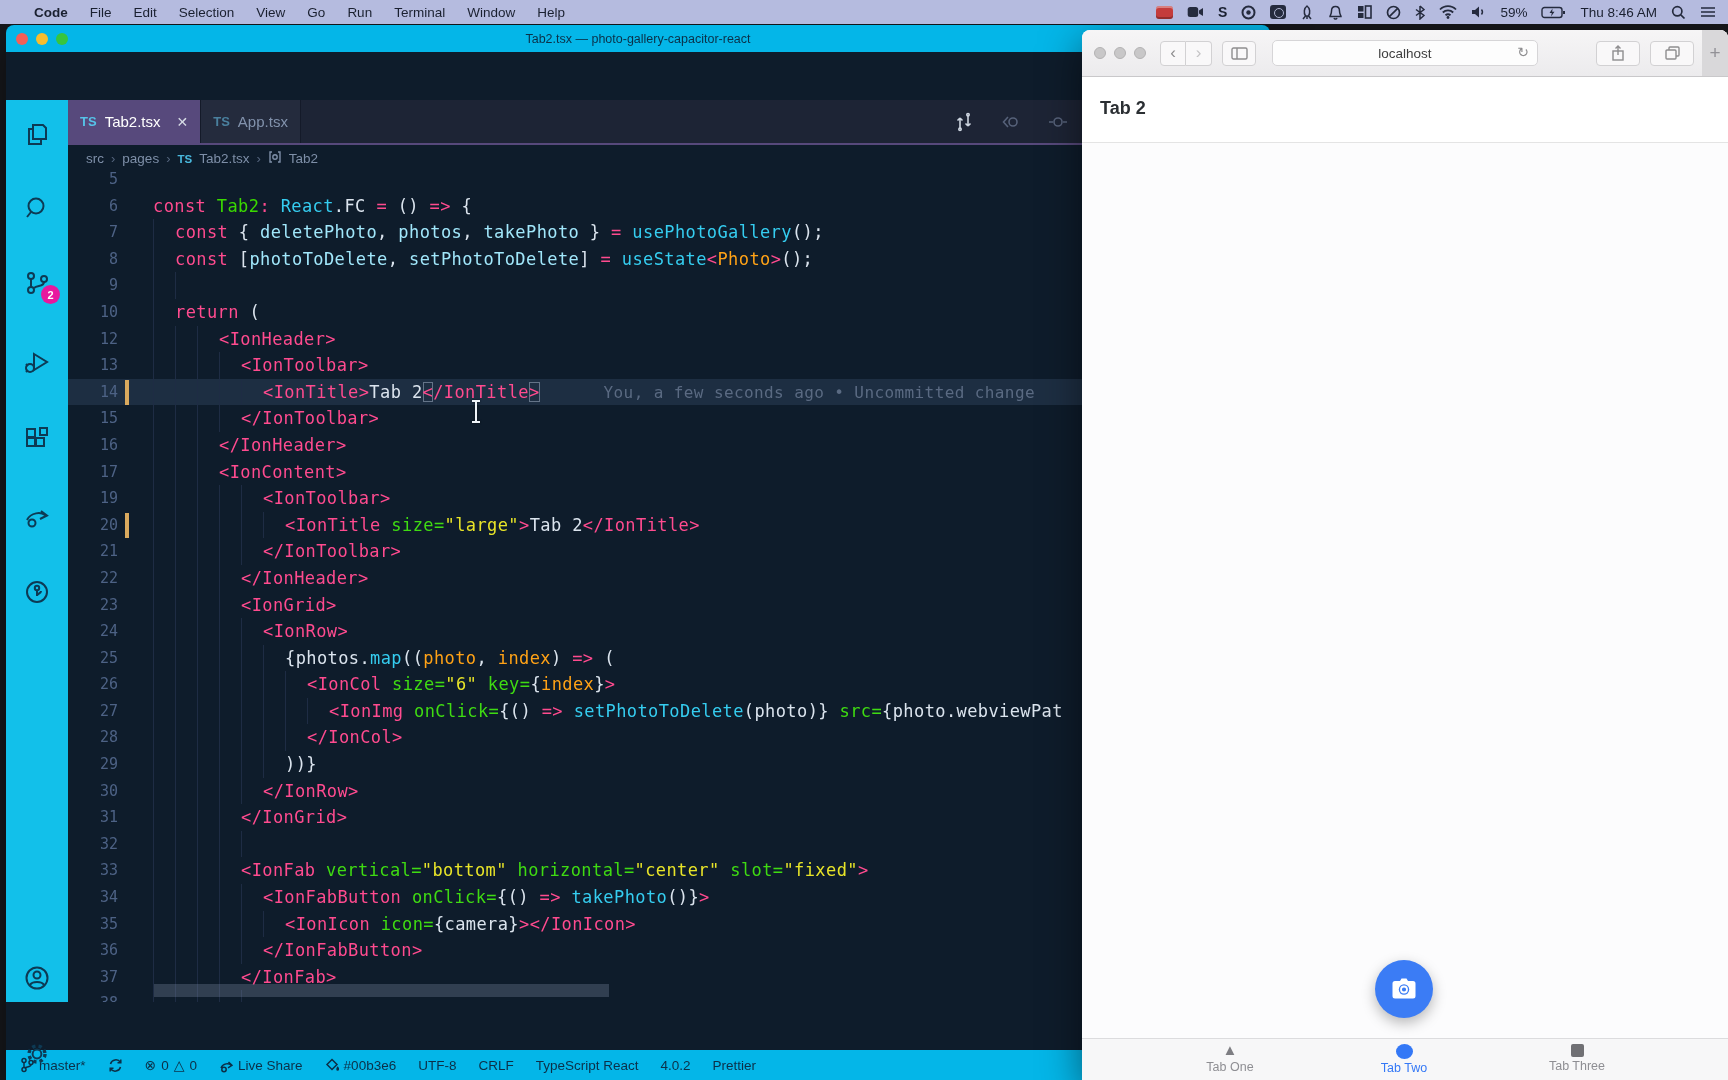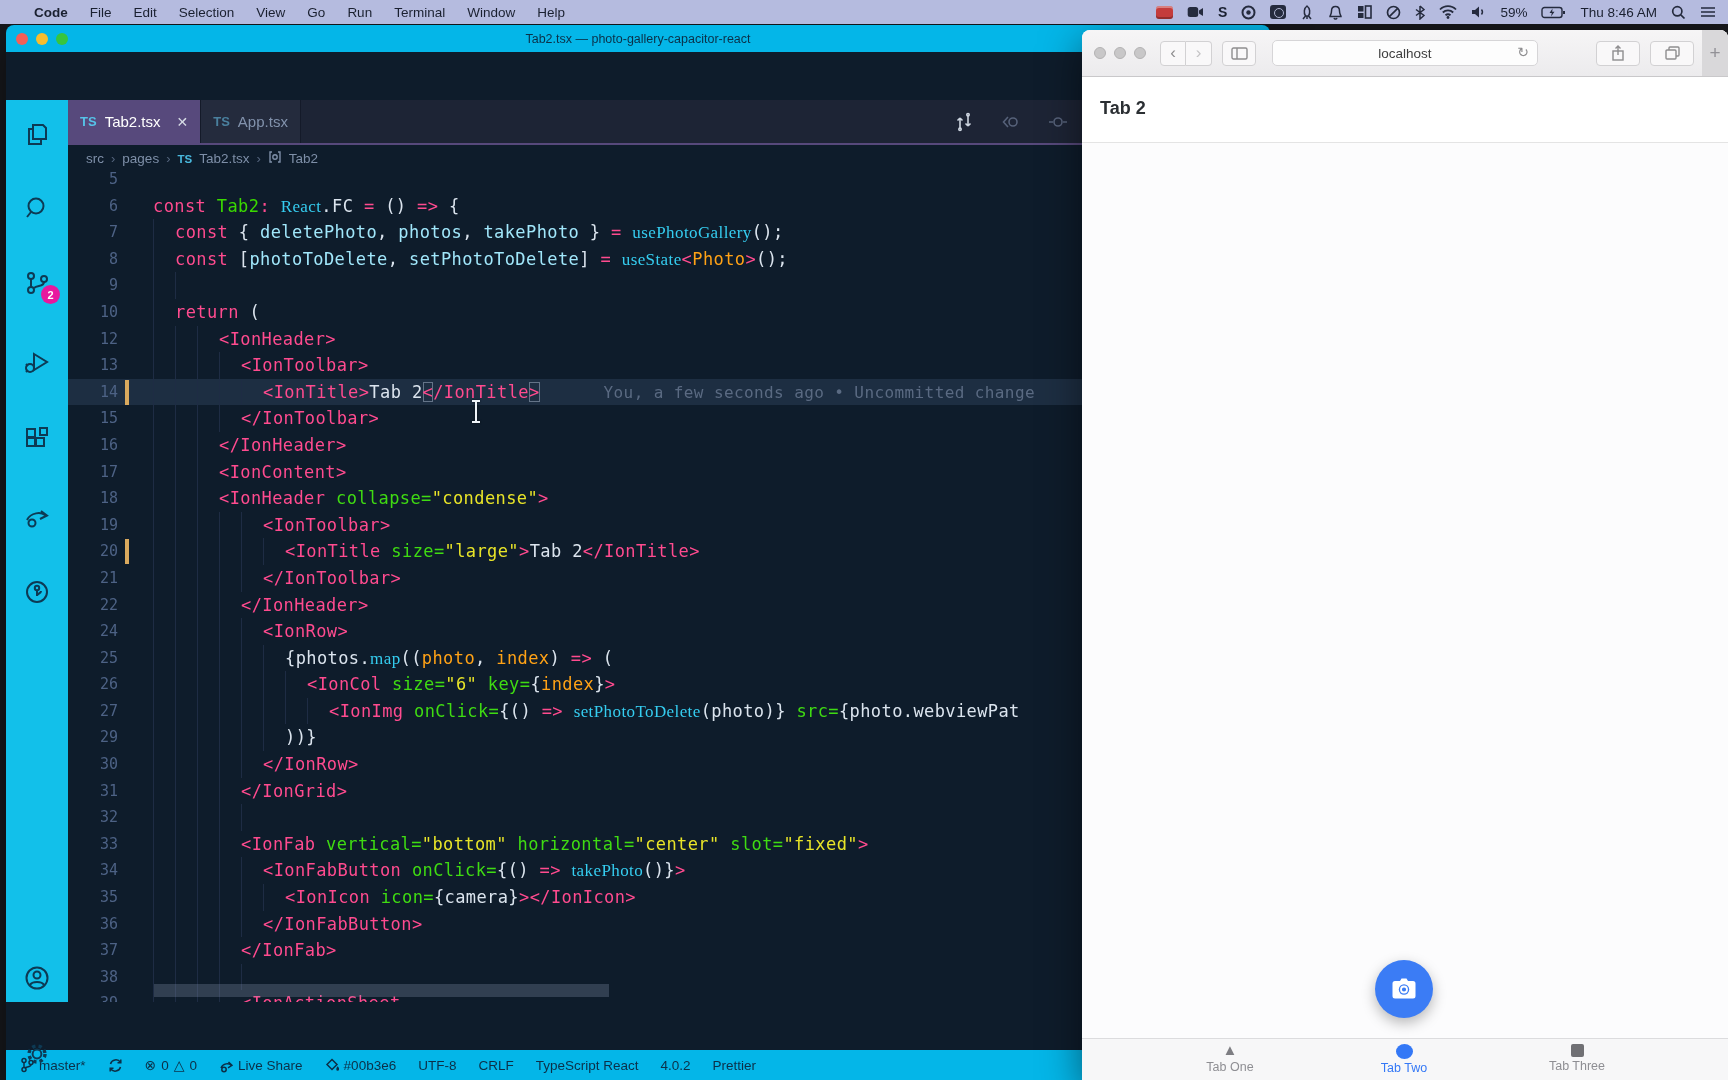--- a/index.html
+++ b/index.html
@@ -80,21 +80,21 @@
     letter-spacing:0.4px; color:#dbe4ee; }
   .cl { position:relative; height:26.6px; line-height:26.6px; white-space:pre; }
   .cl.cur { background:rgba(66,88,119,.30);padding-left:13px; }
   .ln { position:absolute; left:0; width:50px; text-align:right; color:#4d6285;
     font-size:15px; letter-spacing:0; }
   .mod { position:absolute; left:57px; top:1px; width:3.5px; height:25px; background:#d9a95e; }
   .ct { position:absolute; left:85px; top:0; white-space:pre; }
   .ig { display:inline-block; width:22px; height:26.6px; vertical-align:top;
     box-shadow:inset 1px 0 0 #1e2c44; }
   .tk-k { color:#ff4b8f; } .tk-g { color:#3ad900; } .tk-a { color:#3fdb12; }
-  .tk-s { color:#e8e428; } .tk-f { color:#35cdf0;font-family:Liberation Serif, serif; } .tk-v { color:#a1e7fb; }
+  .tk-s { color:#e8e428; } .tk-f { color:#35cdf0; } .tk-v { color:#a1e7fb; }
   .tk-o { color:#ffa216; } .tk-w { color:#dbe4ee; }
   .tk-b { color:#ff4b8f; box-shadow:inset 0 0 0 1px #647488; }
   .blame { color:#5a6a82; padding-left:64px; font-size:16px; }
 
   
   #v-scroll { position:absolute; right:0; top:61px; width:28px; height:285px;
     background:rgba(140,155,180,.14); }
   #ruler-cyan { position:absolute; right:0; top:126px; width:28px; height:3px; background:#2fb7d8; }
   #ruler-g1 { position:absolute; right:7px; top:131px; width:17px; height:15px; background:rgba(150,158,175,.8); }
   #ruler-g2 { position:absolute; right:13px; top:186px; width:11px; height:14px; background:rgba(160,150,140,.8); }
@@ -408,29 +408,30 @@
             <div class="cl"><span class="ln">7</span><span class="ct"><span class="ig"></span><span class="tk-k">const</span><span class="tk-w"> { </span><span class="tk-v">deletePhoto</span><span class="tk-w">, </span><span class="tk-v">photos</span><span class="tk-w">, </span><span class="tk-v">takePhoto</span><span class="tk-w"> } </span><span class="tk-k">=</span><span class="tk-w"> </span><span class="tk-f">usePhotoGallery</span><span class="tk-w">();</span></span></div>
             <div class="cl"><span class="ln">8</span><span class="ct"><span class="ig"></span><span class="tk-k">const</span><span class="tk-w"> [</span><span class="tk-v">photoToDelete</span><span class="tk-w">, </span><span class="tk-v">setPhotoToDelete</span><span class="tk-w">] </span><span class="tk-k">=</span><span class="tk-w"> </span><span class="tk-f">useState</span><span class="tk-k">&lt;</span><span class="tk-o">Photo</span><span class="tk-k">&gt;</span><span class="tk-w">();</span></span></div>
             <div class="cl"><span class="ln">9</span><span class="ct"><span class="ig"></span><span class="ig"></span></span></div>
             <div class="cl"><span class="ln">10</span><span class="ct"><span class="ig"></span><span class="tk-k">return</span><span class="tk-w"> (</span></span></div>
             <div class="cl"><span class="ln">12</span><span class="ct"><span class="ig"></span><span class="ig"></span><span class="ig"></span><span class="tk-k">&lt;IonHeader&gt;</span></span></div>
             <div class="cl"><span class="ln">13</span><span class="ct"><span class="ig"></span><span class="ig"></span><span class="ig"></span><span class="ig"></span><span class="tk-k">&lt;IonToolbar&gt;</span></span></div>
             <div class="cl cur"><span class="ln">14</span><span class="mod"></span><span class="ct"><span class="ig"></span><span class="ig"></span><span class="ig"></span><span class="ig"></span><span class="ig"></span><span class="tk-k">&lt;IonTitle&gt;</span><span class="tk-w">Tab 2</span><span class="tk-b">&lt;</span><span class="tk-k">/IonTitle</span><span class="tk-b">&gt;</span><span class="blame">You, a few seconds ago • Uncommitted change</span></span></div>
             <div class="cl"><span class="ln">15</span><span class="ct"><span class="ig"></span><span class="ig"></span><span class="ig"></span><span class="ig"></span><span class="tk-k">&lt;/IonToolbar&gt;</span></span></div>
             <div class="cl"><span class="ln">16</span><span class="ct"><span class="ig"></span><span class="ig"></span><span class="ig"></span><span class="tk-k">&lt;/IonHeader&gt;</span></span></div>
             <div class="cl"><span class="ln">17</span><span class="ct"><span class="ig"></span><span class="ig"></span><span class="ig"></span><span class="tk-k">&lt;IonContent&gt;</span></span></div>
-            <div class="cl"><span class="ln">18</span><span class="ct"><span class="ig"></span><span class="ig"></span><span class="ig"></span><span class="tk-k">&lt;IonHeader</span><span class="tk-w"> </span><span class="tk-a">collapse=</span><span class="tk-s">"condense"</span><span class="tk-k">&gt;</span></span></div>
             <div class="cl"><span class="ln">19</span><span class="ct"><span class="ig"></span><span class="ig"></span><span class="ig"></span><span class="ig"></span><span class="ig"></span><span class="tk-k">&lt;IonToolbar&gt;</span></span></div>
             <div class="cl"><span class="ln">20</span><span class="mod"></span><span class="ct"><span class="ig"></span><span class="ig"></span><span class="ig"></span><span class="ig"></span><span class="ig"></span><span class="ig"></span><span class="tk-k">&lt;IonTitle</span><span class="tk-w"> </span><span class="tk-a">size=</span><span class="tk-s">"large"</span><span class="tk-k">&gt;</span><span class="tk-w">Tab 2</span><span class="tk-k">&lt;/IonTitle&gt;</span></span></div>
             <div class="cl"><span class="ln">21</span><span class="ct"><span class="ig"></span><span class="ig"></span><span class="ig"></span><span class="ig"></span><span class="ig"></span><span class="tk-k">&lt;/IonToolbar&gt;</span></span></div>
             <div class="cl"><span class="ln">22</span><span class="ct"><span class="ig"></span><span class="ig"></span><span class="ig"></span><span class="ig"></span><span class="tk-k">&lt;/IonHeader&gt;</span></span></div>
+            <div class="cl"><span class="ln">23</span><span class="ct"><span class="ig"></span><span class="ig"></span><span class="ig"></span><span class="ig"></span><span class="tk-k">&lt;IonGrid&gt;</span></span></div>
             <div class="cl"><span class="ln">24</span><span class="ct"><span class="ig"></span><span class="ig"></span><span class="ig"></span><span class="ig"></span><span class="ig"></span><span class="tk-k">&lt;IonRow&gt;</span></span></div>
             <div class="cl"><span class="ln">25</span><span class="ct"><span class="ig"></span><span class="ig"></span><span class="ig"></span><span class="ig"></span><span class="ig"></span><span class="ig"></span><span class="tk-w">{photos.</span><span class="tk-f">map</span><span class="tk-w">((</span><span class="tk-o">photo</span><span class="tk-w">, </span><span class="tk-o">index</span><span class="tk-w">) </span><span class="tk-k">=&gt;</span><span class="tk-w"> (</span></span></div>
             <div class="cl"><span class="ln">26</span><span class="ct"><span class="ig"></span><span class="ig"></span><span class="ig"></span><span class="ig"></span><span class="ig"></span><span class="ig"></span><span class="ig"></span><span class="tk-k">&lt;IonCol</span><span class="tk-w"> </span><span class="tk-a">size=</span><span class="tk-s">"6"</span><span class="tk-w"> </span><span class="tk-a">key=</span><span class="tk-w">{</span><span class="tk-o">index</span><span class="tk-w">}</span><span class="tk-k">&gt;</span></span></div>
             <div class="cl"><span class="ln">27</span><span class="ct"><span class="ig"></span><span class="ig"></span><span class="ig"></span><span class="ig"></span><span class="ig"></span><span class="ig"></span><span class="ig"></span><span class="ig"></span><span class="tk-k">&lt;IonImg</span><span class="tk-w"> </span><span class="tk-a">onClick=</span><span class="tk-w">{() </span><span class="tk-k">=&gt;</span><span class="tk-w"> </span><span class="tk-f">setPhotoToDelete</span><span class="tk-w">(photo)} </span><span class="tk-a">src=</span><span class="tk-w">{photo.webviewPat</span></span></div>
+            <div class="cl"><span class="ln">28</span><span class="ct"><span class="ig"></span><span class="ig"></span><span class="ig"></span><span class="ig"></span><span class="ig"></span><span class="ig"></span><span class="ig"></span><span class="tk-k">&lt;/IonCol&gt;</span></span></div>
             <div class="cl"><span class="ln">29</span><span class="ct"><span class="ig"></span><span class="ig"></span><span class="ig"></span><span class="ig"></span><span class="ig"></span><span class="ig"></span><span class="tk-w">))}</span></span></div>
             <div class="cl"><span class="ln">30</span><span class="ct"><span class="ig"></span><span class="ig"></span><span class="ig"></span><span class="ig"></span><span class="ig"></span><span class="tk-k">&lt;/IonRow&gt;</span></span></div>
             <div class="cl"><span class="ln">31</span><span class="ct"><span class="ig"></span><span class="ig"></span><span class="ig"></span><span class="ig"></span><span class="tk-k">&lt;/IonGrid&gt;</span></span></div>
             <div class="cl"><span class="ln">32</span><span class="ct"><span class="ig"></span><span class="ig"></span><span class="ig"></span><span class="ig"></span><span class="ig"></span></span></div>
             <div class="cl"><span class="ln">33</span><span class="ct"><span class="ig"></span><span class="ig"></span><span class="ig"></span><span class="ig"></span><span class="tk-k">&lt;IonFab</span><span class="tk-w"> </span><span class="tk-a">vertical=</span><span class="tk-s">"bottom"</span><span class="tk-w"> </span><span class="tk-a">horizontal=</span><span class="tk-s">"center"</span><span class="tk-w"> </span><span class="tk-a">slot=</span><span class="tk-s">"fixed"</span><span class="tk-k">&gt;</span></span></div>
             <div class="cl"><span class="ln">34</span><span class="ct"><span class="ig"></span><span class="ig"></span><span class="ig"></span><span class="ig"></span><span class="ig"></span><span class="tk-k">&lt;IonFabButton</span><span class="tk-w"> </span><span class="tk-a">onClick=</span><span class="tk-w">{() </span><span class="tk-k">=&gt;</span><span class="tk-w"> </span><span class="tk-f">takePhoto</span><span class="tk-w">()}</span><span class="tk-k">&gt;</span></span></div>
             <div class="cl"><span class="ln">35</span><span class="ct"><span class="ig"></span><span class="ig"></span><span class="ig"></span><span class="ig"></span><span class="ig"></span><span class="ig"></span><span class="tk-k">&lt;IonIcon</span><span class="tk-w"> </span><span class="tk-a">icon=</span><span class="tk-w">{camera}</span><span class="tk-k">&gt;&lt;/IonIcon&gt;</span></span></div>
             <div class="cl"><span class="ln">36</span><span class="ct"><span class="ig"></span><span class="ig"></span><span class="ig"></span><span class="ig"></span><span class="ig"></span><span class="tk-k">&lt;/IonFabButton&gt;</span></span></div>
             <div class="cl"><span class="ln">37</span><span class="ct"><span class="ig"></span><span class="ig"></span><span class="ig"></span><span class="ig"></span><span class="tk-k">&lt;/IonFab&gt;</span></span></div>
             <div class="cl"><span class="ln">38</span><span class="ct"><span class="ig"></span><span class="ig"></span><span class="ig"></span><span class="ig"></span><span class="ig"></span></span></div>

